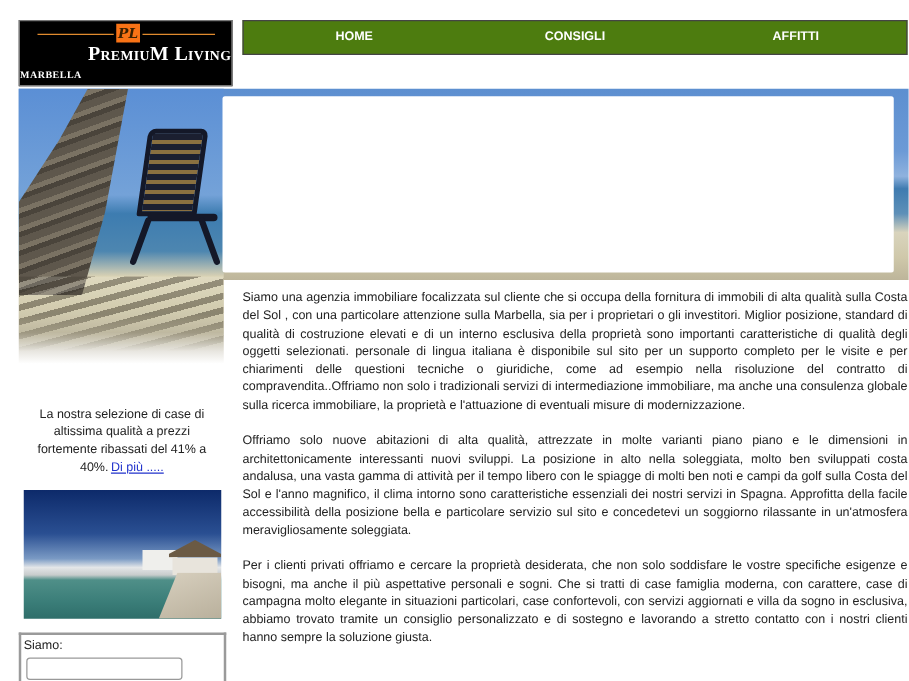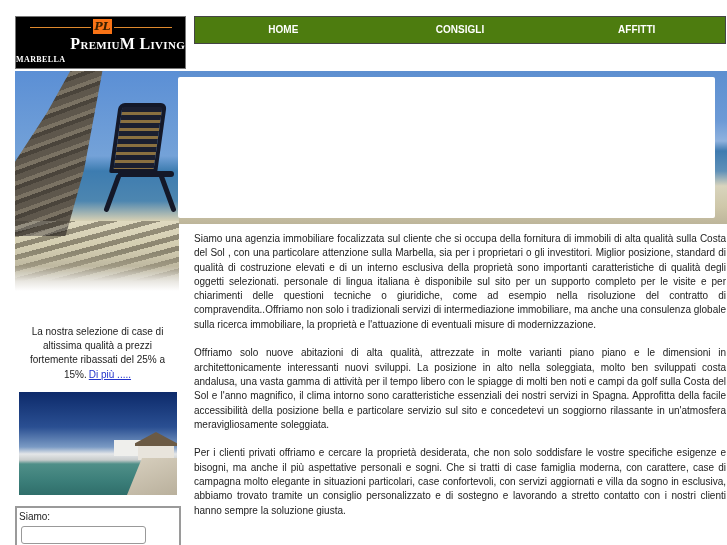--- a/index.html
+++ b/index.html
@@ -145,21 +145,21 @@
 </div>
 <div class="hero-panel"></div>
 
 <div class="main">
   <p>Siamo una agenzia immobiliare focalizzata sul cliente  che si occupa della fornitura di immobili di alta qualità sulla Costa del Sol , con una particolare attenzione sulla Marbella, sia per i proprietari o gli investitori. Miglior posizione, standard di qualità di costruzione elevati e di un interno esclusiva della proprietà sono importanti caratteristiche di qualità degli oggetti selezionati. personale di lingua italiana è disponibile sul sito per un supporto completo per le visite e per chiarimenti delle questioni tecniche o giuridiche, come ad esempio nella risoluzione del contratto di compravendita..Offriamo non solo i tradizionali servizi di intermediazione immobiliare, ma anche una consulenza globale sulla ricerca immobiliare, la proprietà e l'attuazione di eventuali misure di modernizzazione.</p>
   <p>Offriamo solo nuove abitazioni di alta qualità,  attrezzate in molte varianti piano piano e le dimensioni in architettonicamente interessanti nuovi sviluppi. La posizione in alto nella soleggiata, molto ben sviluppati costa andalusa, una vasta gamma di attività per il tempo libero con le spiagge di molti ben noti e campi da golf sulla Costa del Sol e l'anno magnifico, il clima intorno sono caratteristiche essenziali dei nostri servizi in Spagna. Approfitta della facile accessibilità della posizione bella e particolare servizio sul sito e concedetevi un soggiorno rilassante in un'atmosfera meravigliosamente soleggiata.</p>
   <p>Per i clienti privati offriamo e cercare la proprietà desiderata, che non solo soddisfare le vostre specifiche esigenze e bisogni, ma anche il più aspettative personali e sogni. Che si tratti di case famiglia moderna, con carattere, case di campagna molto elegante in situazioni particolari, case confortevoli, con servizi aggiornati e villa da sogno in esclusiva, abbiamo trovato tramite un consiglio personalizzato e di sostegno e lavorando a stretto contatto con i nostri clienti hanno sempre la soluzione giusta.</p>
 </div>
 
 <div class="promo">
-  <span>La nostra selezione di case di altissima qualità a prezzi fortemente ribassati del 25% a 15%.</span><a href="#">Di più .....</a>
+  <span>La nostra selezione di case di altissima qualità a prezzi fortemente ribassati del 41% a 40%.</span><a href="#">Di più .....</a>
 </div>
 
 <div class="pool">
   <div class="bldg"></div>
   <div class="hut"></div>
   <div class="hut-base"></div>
   <div class="deck"></div>
 </div>
 
 <div class="form-box">

